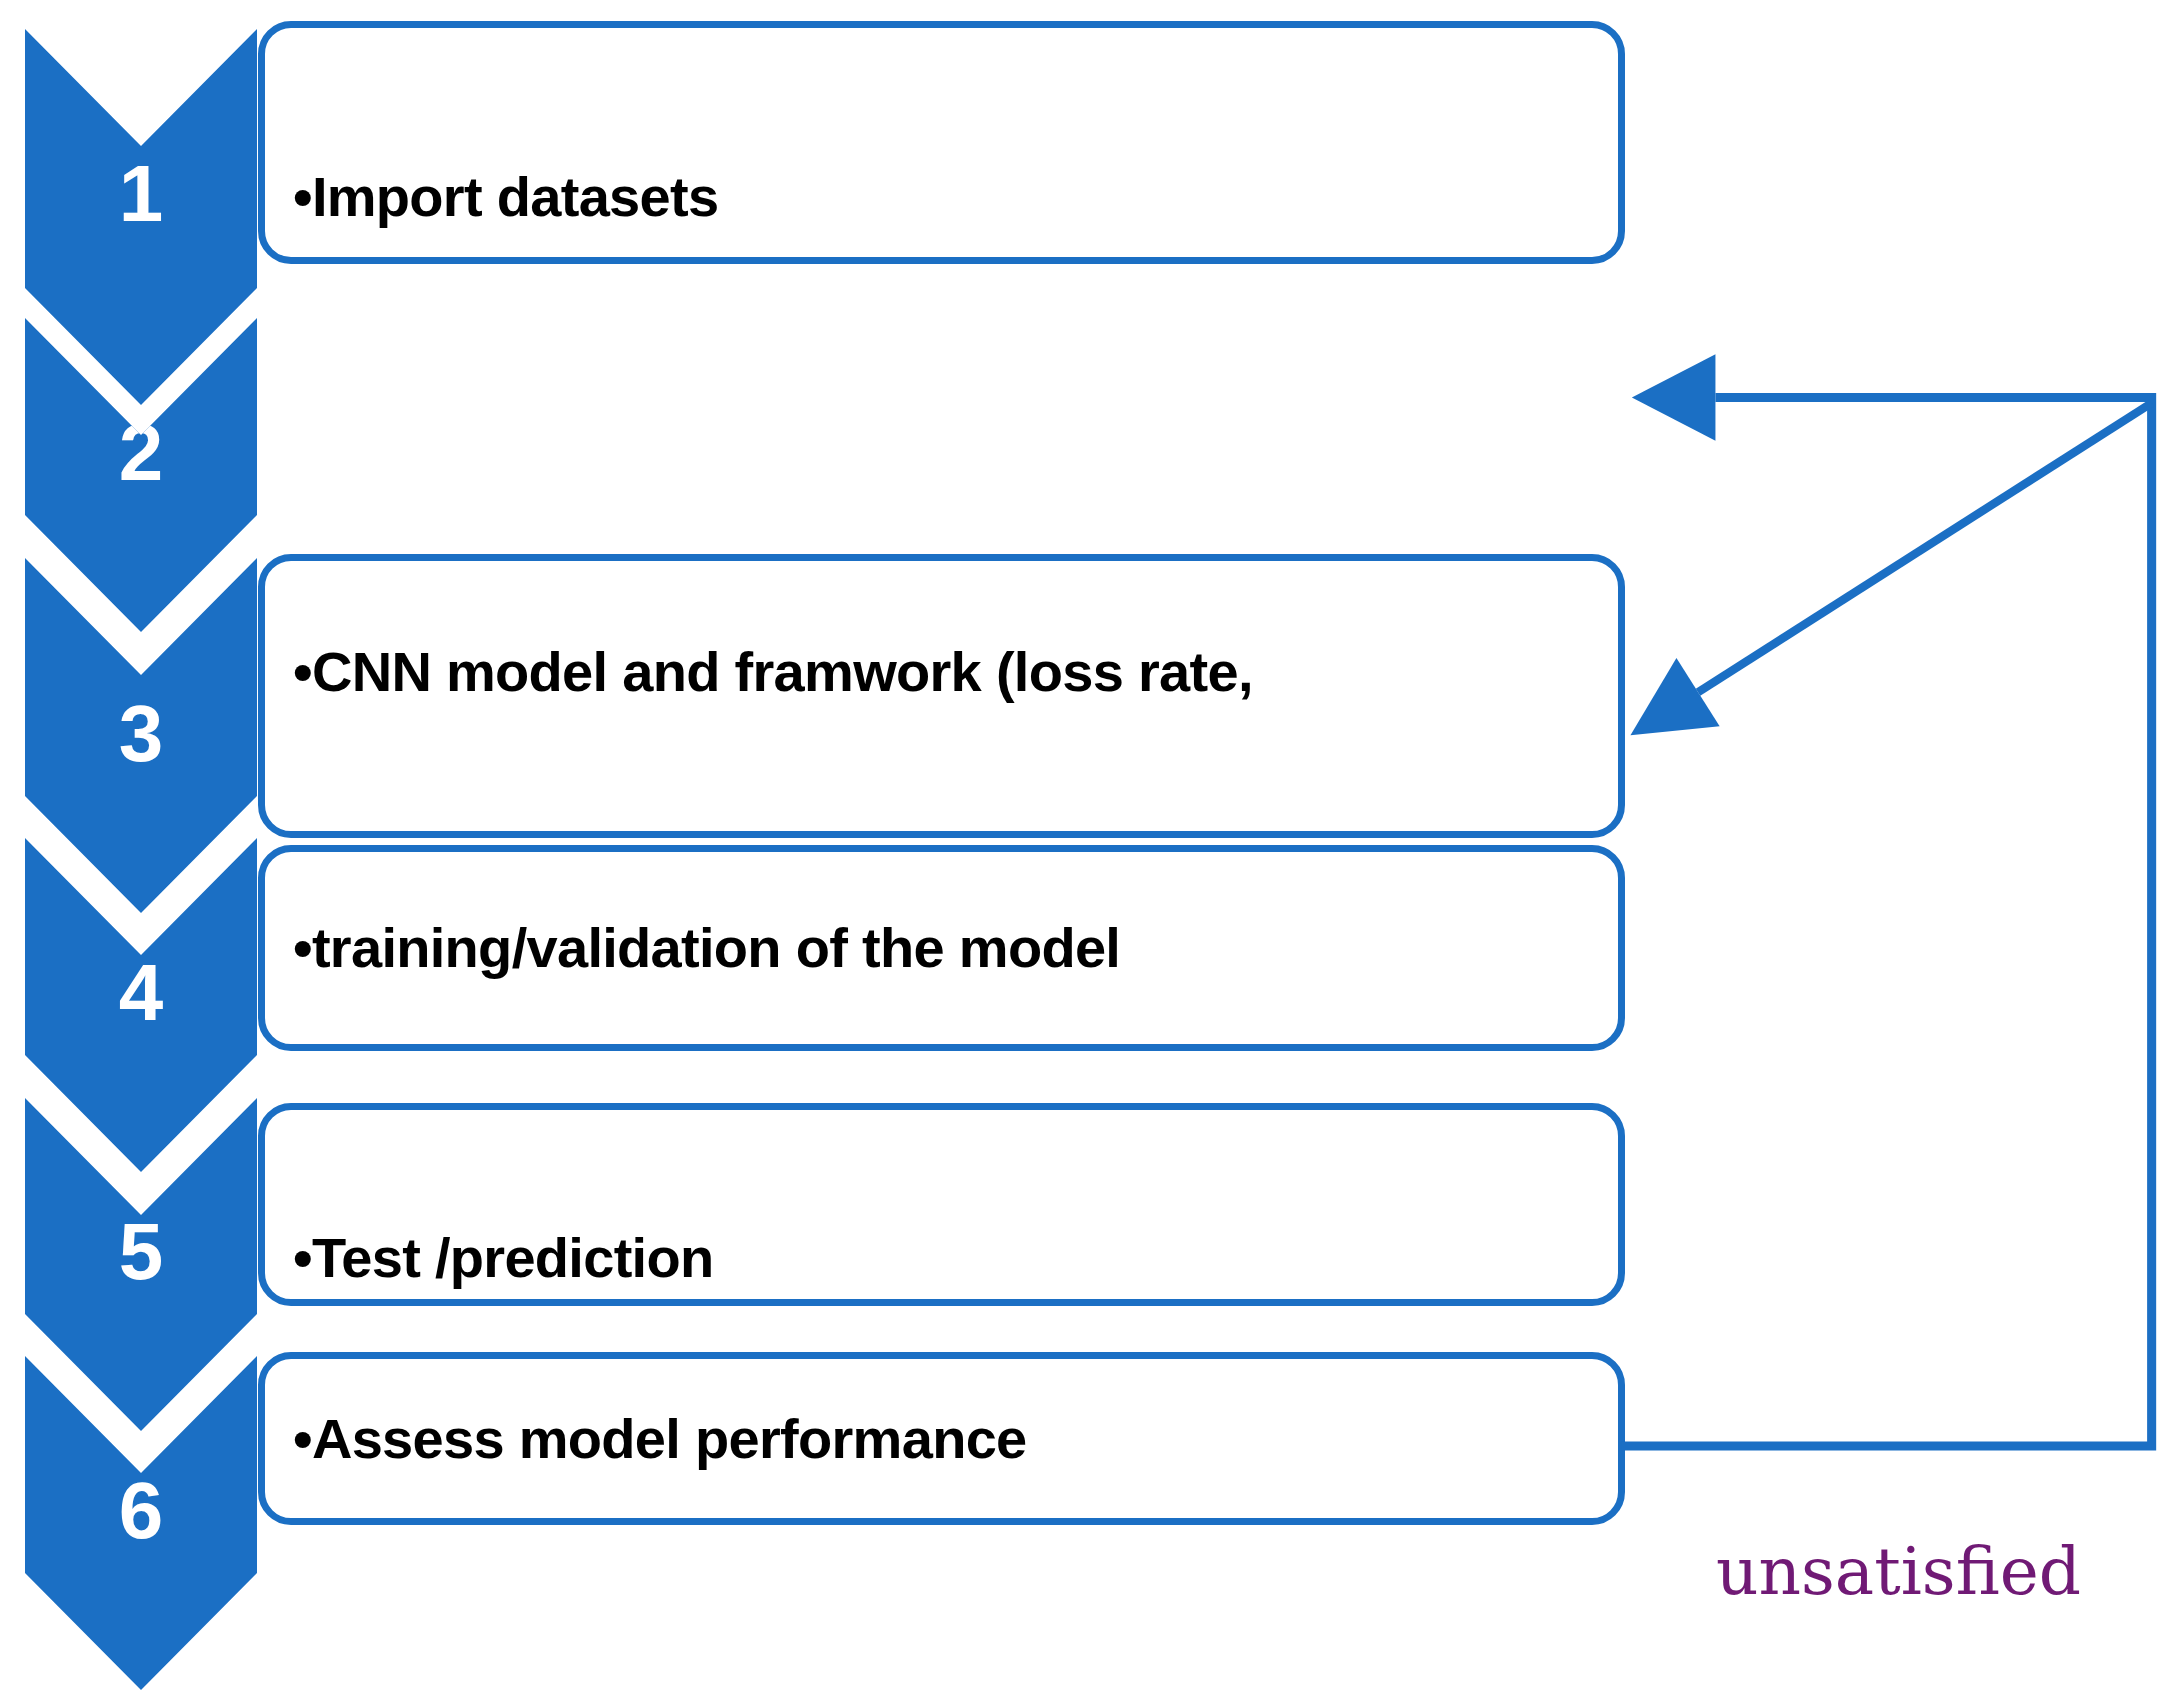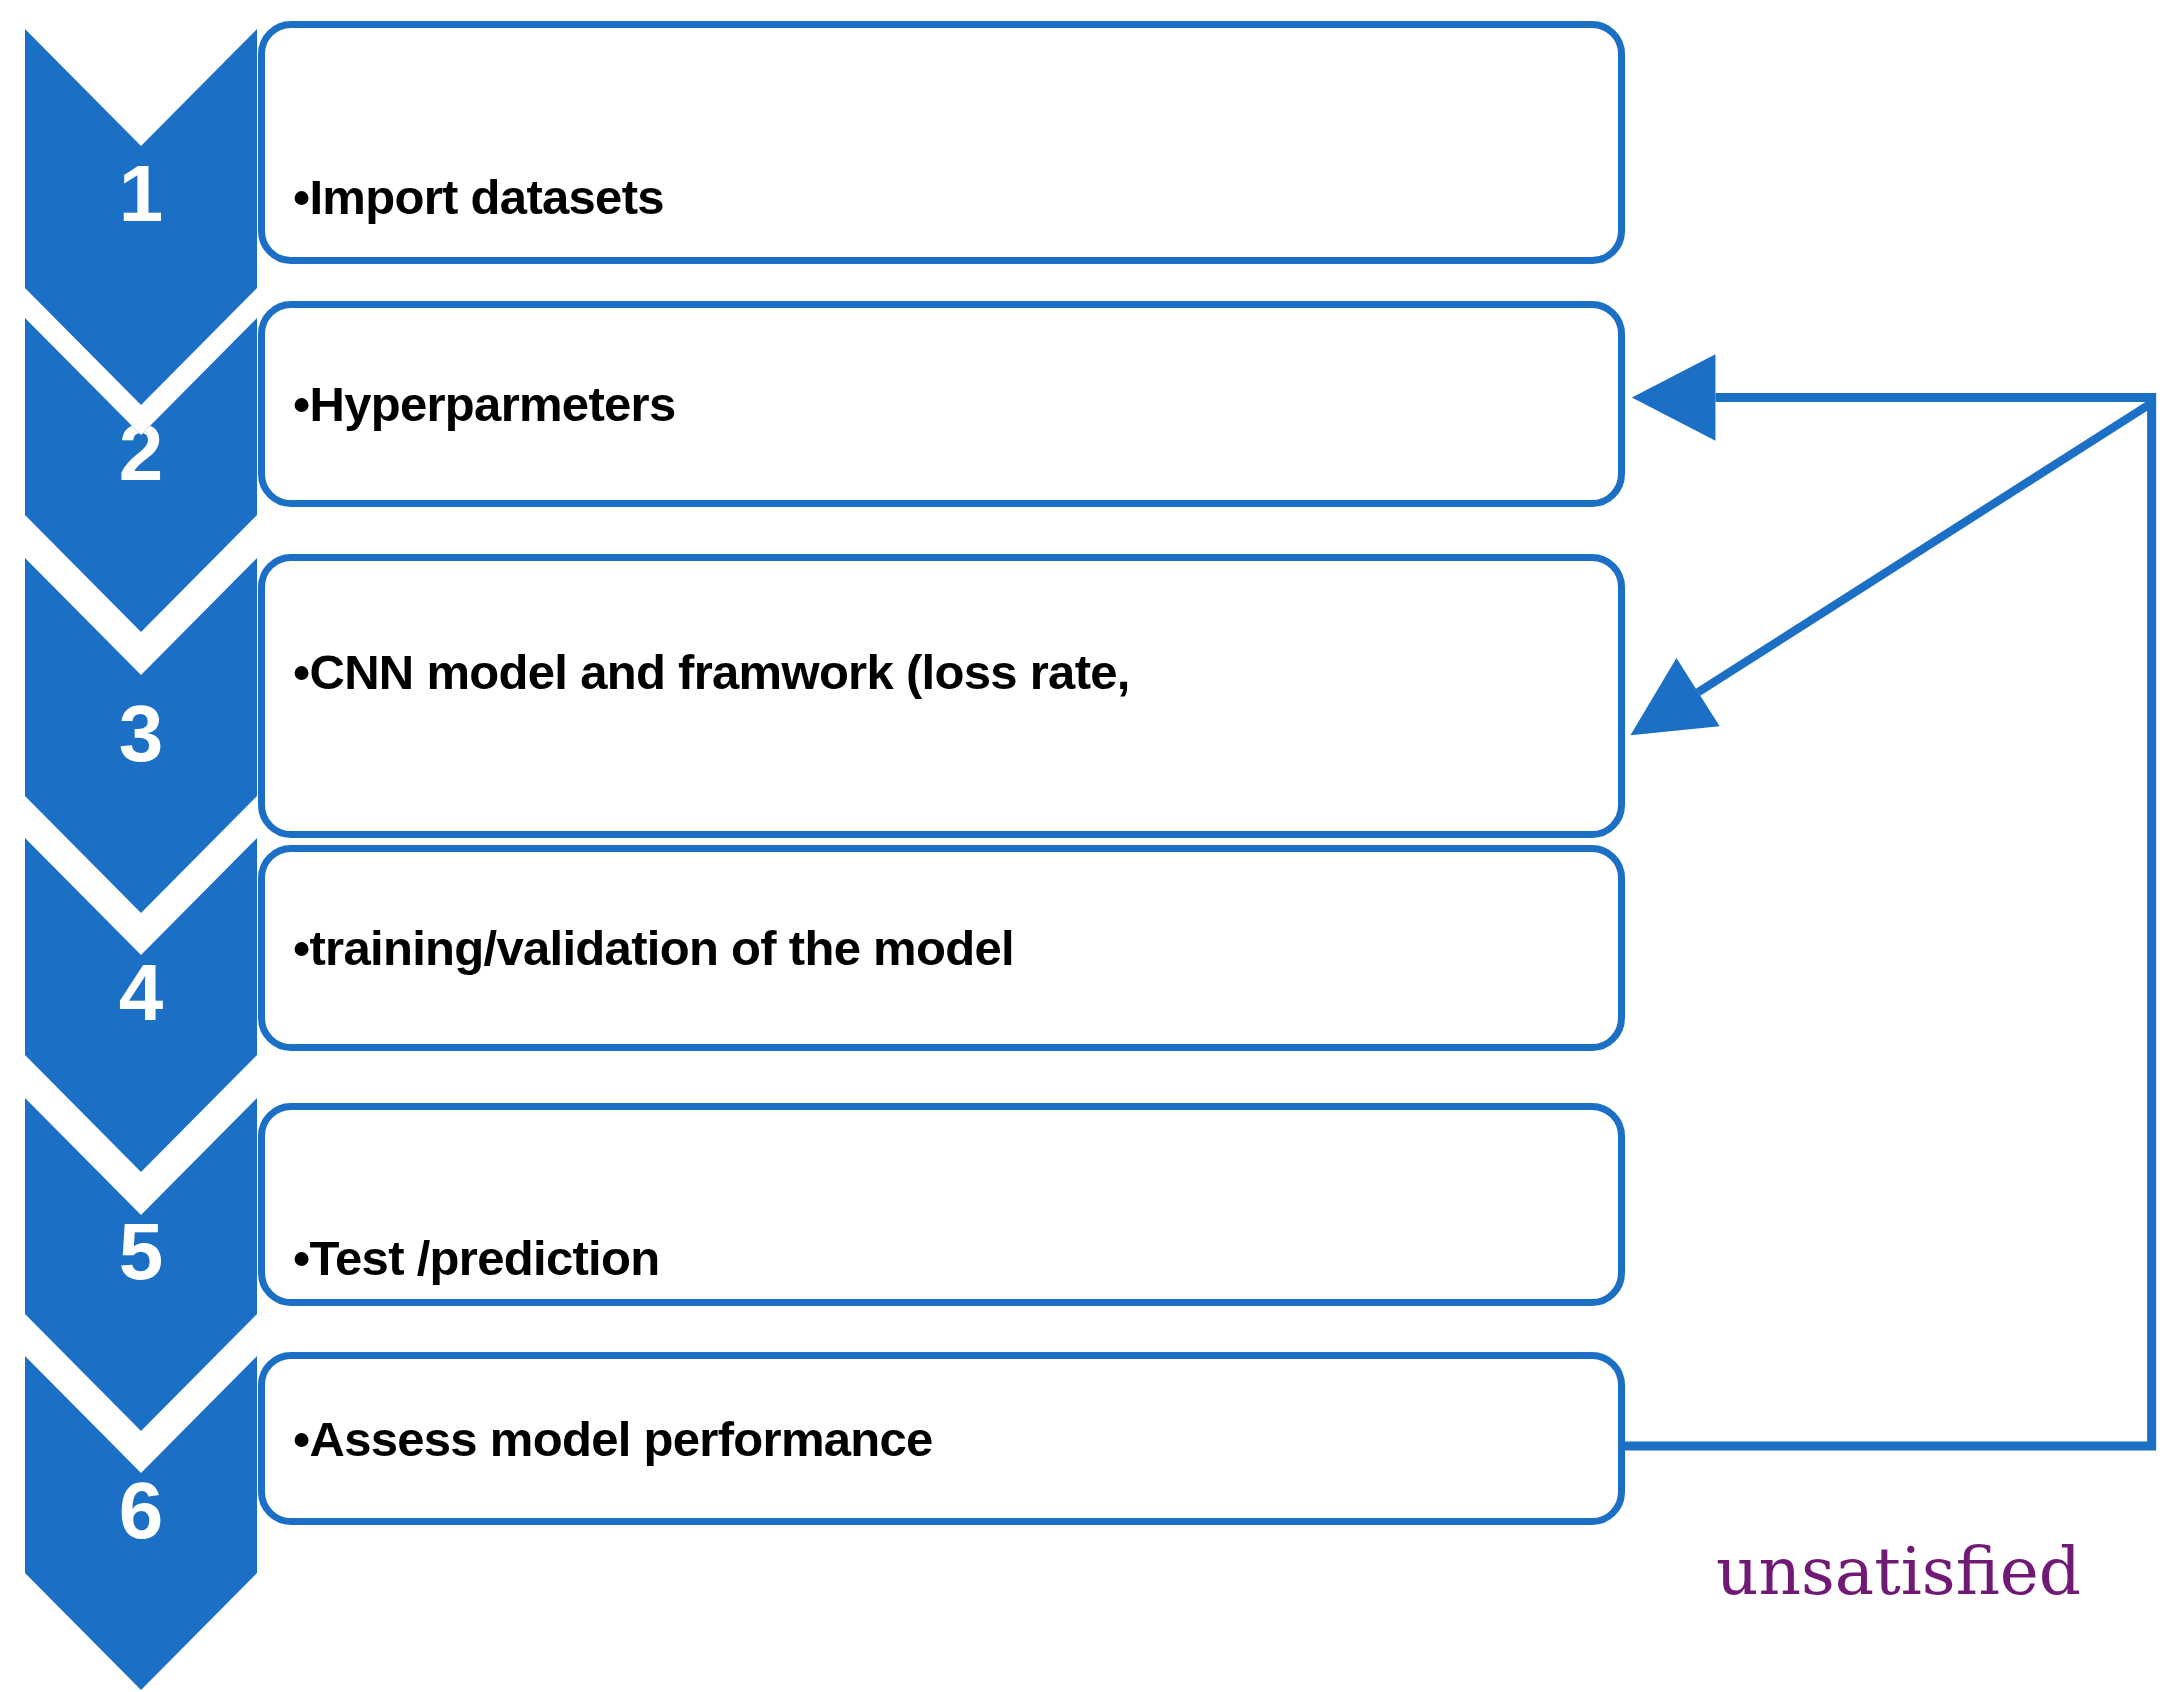--- a/index.html
+++ b/index.html
@@ -37,21 +37,21 @@
     left:258px; width:1367px;
     background:#ffffff;
     border:7.7px solid var(--accent,#1b6fc4);
     border-radius:33px;
     display:flex; align-items:center;
     padding-left:28px; padding-right:21px;
   }
   .box--low  { padding-top:108px; }
   .box--high { padding-bottom:48px; }
   .box-text {
-    font-size:49px;
+    font-size:56px;
     font-weight:700;
     color:#000000;
     line-height:82px;
     letter-spacing:-0.7px;
   }
   .box-text .line2 { display:block; padding-left:31px; }
   .box-text span:empty { display:none; }
 
   
   .arrows { position:absolute; left:0; top:0; width:2183px; height:1693px; pointer-events:none; }
@@ -91,26 +91,20 @@
   <div class="chevron" style="top:1356px;height:334px;">
     <span class="chev-num">6</span>
   </div>
 
   <div class="box box--low" style="top:21px;height:243px;">
     <div class="box-text">
       <span>•Import datasets</span>
       
     </div>
   </div>
-  <div class="box" style="top:301px;height:206px;">
-    <div class="box-text">
-      <span>•Hyperparmeters</span>
-      
-    </div>
-  </div>
   <div class="box box--high" style="top:554px;height:284px;">
     <div class="box-text">
       <span>•CNN model and framwork (loss rate,</span>
     </div>
   </div>
   <div class="box" style="top:845px;height:206px;">
     <div class="box-text">
       <span>•training/validation of the model</span>
       
     </div>

